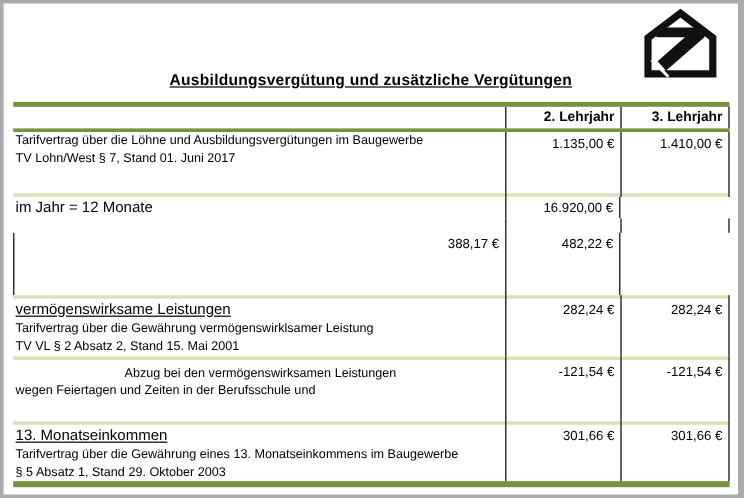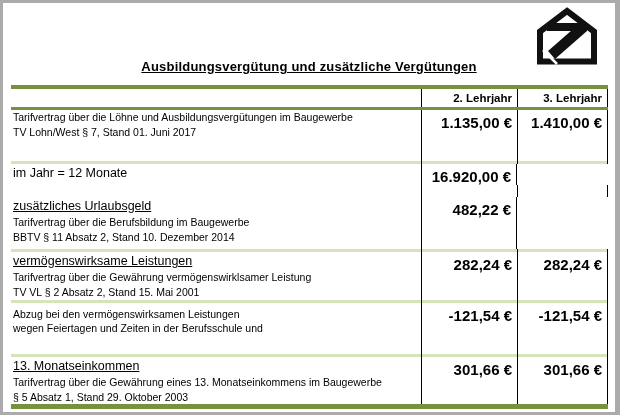--- a/index.html
+++ b/index.html
@@ -27,23 +27,23 @@
 
   .header .cell{height:18px;}
   .hv{font-weight:bold;font-size:11.5px;text-align:right;padding:3px 5px 0 0;}
 
   .sep .cell{height:3px;background:#D6E4BC;}
   .spacer .cell{height:12px;background:#fff;}
 
   .lbl{padding-left:2px;}
   .sect-title{font-size:12.5px;line-height:17px;padding-top:1px;}
   .u{text-decoration:underline;}
-  .sm{font-size:10.5px;line-height:14px;padding-top:4px;text-decoration:none;}
+  .sm{font-size:10.5px;line-height:14px;padding-top:4px;text-decoration:none;text-align:center;}
   .note{font-size:10.5px;line-height:14.5px;}
-  .v{font-weight:bold;font-size:15px;text-align:right;padding:4px 5px 0 0;}
+  .v{font-weight:normal;font-size:11px;text-align:right;padding:4px 5px 0 0;}
 
   .s1{min-height:51px;}.s2{min-height:16px;}.s3{min-height:52px;}
   .s4{min-height:48px;}.s5{min-height:51px;}.s6{min-height:47px;}
 </style>
 </head>
 <body>
 
 <div class="page">
 
   <div class="doc-title">Ausbildungsvergütung und zusätzliche Vergütungen</div>
@@ -89,25 +89,21 @@
       <div class="cell v c3">16.920,00 €</div>
     </div>
 
     <div class="grid-row spacer">
       <div class="cell"></div>
       <div class="cell c2"></div>
       <div class="cell c3"></div>
     </div>
 
     <div class="grid-row s3">
-      <div class="cell lbl">
-        <div class="sect-title u">zusätzliches Urlaubsgeld</div>
-        <div class="note">Tarifvertrag über die Berufsbildung im Baugewerbe</div>
-        <div class="note">BBTV § 11 Absatz 2, Stand 10. Dezember 2014</div>
-      </div>
+      <div class="cell v c2">388,17 €</div>
       <div class="cell v c3">482,22 €</div>
     </div>
 
     <div class="grid-row sep">
       <div class="cell"></div>
       <div class="cell c2"></div>
       <div class="cell c3"></div>
     </div>
 
     <div class="grid-row s4">

